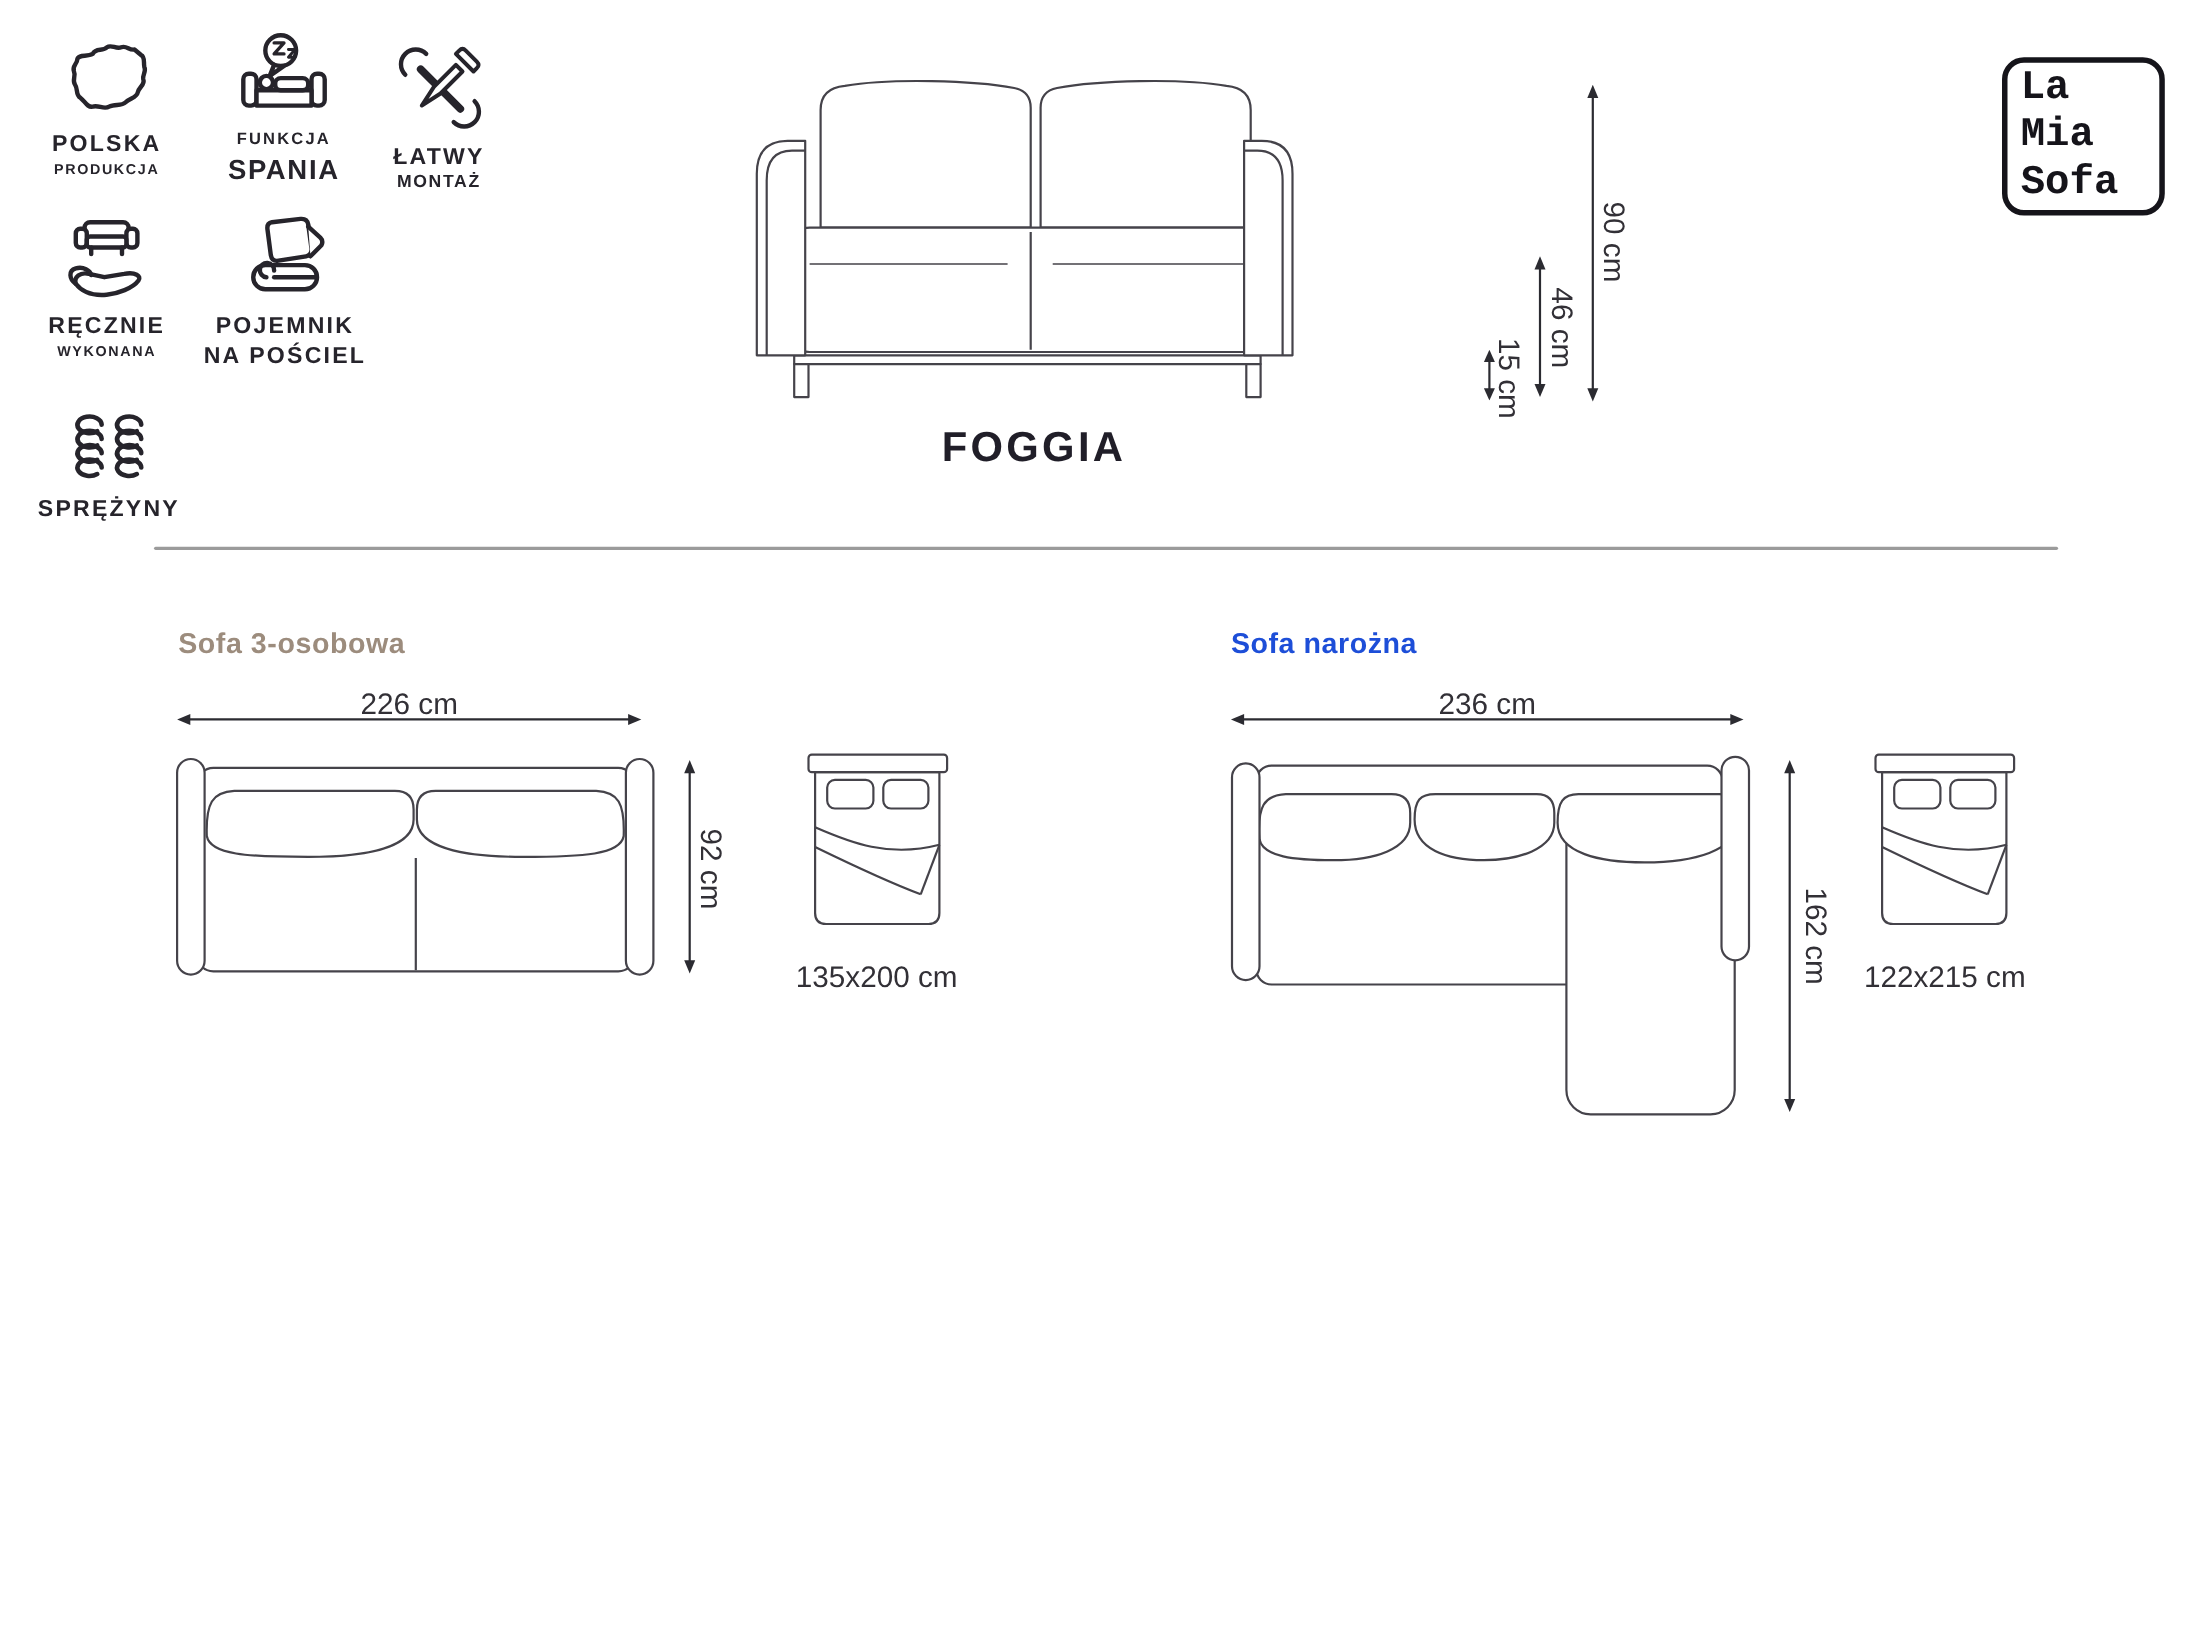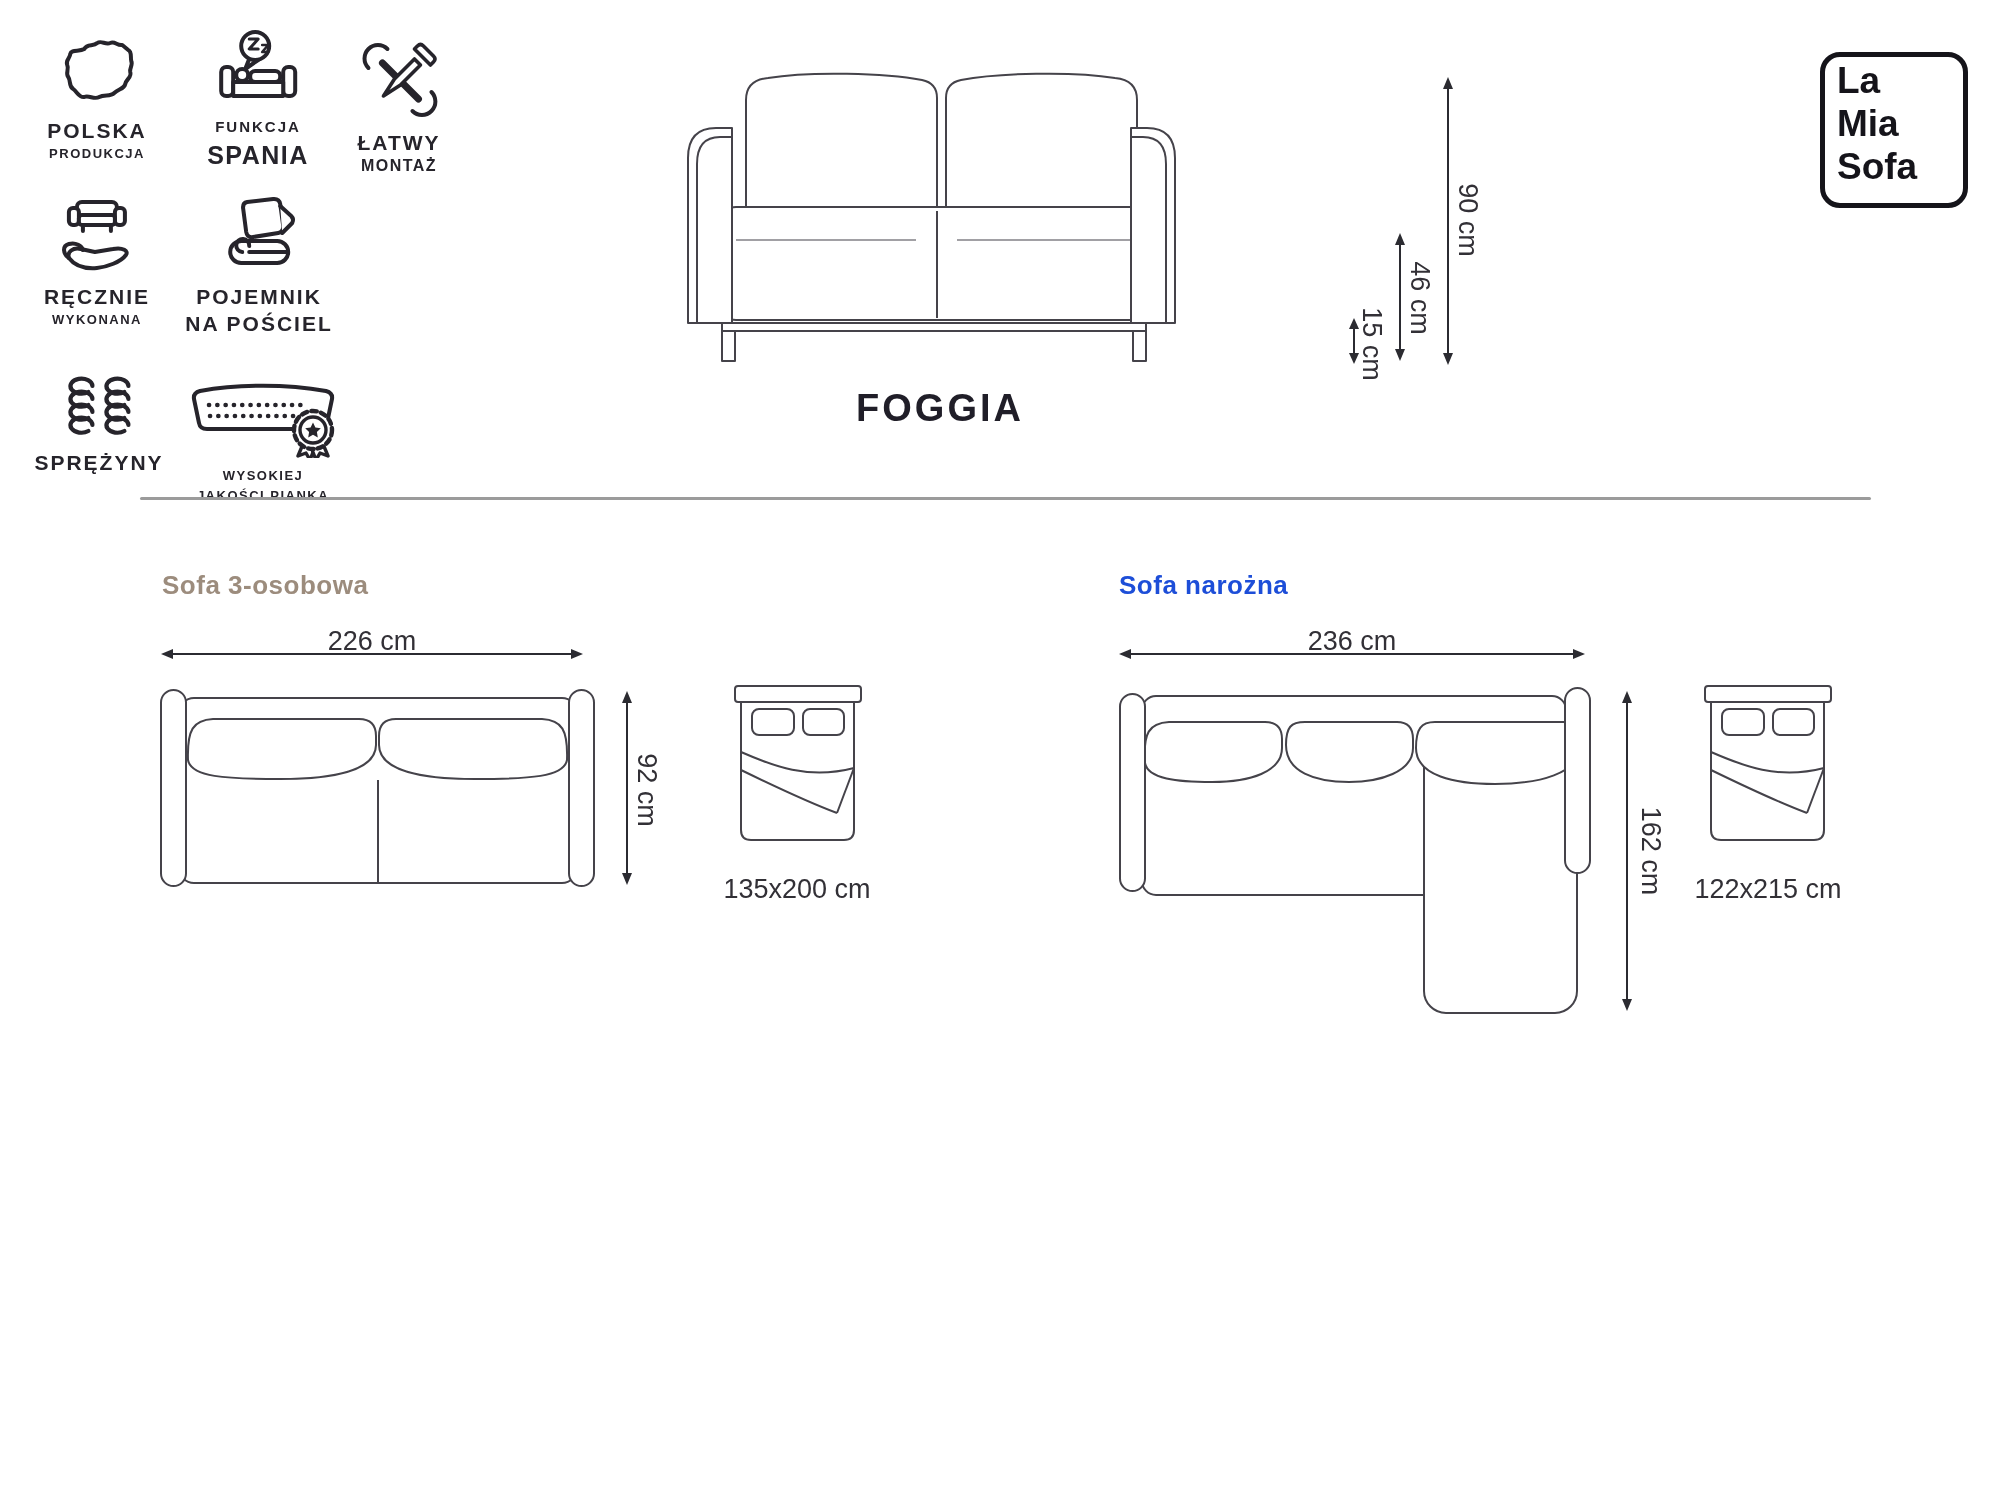--- a/index.html
+++ b/index.html
@@ -15,21 +15,21 @@
   
   .section-title{position:absolute;font-size:26px;font-weight:700;letter-spacing:.5px;}
   .hlabel{position:absolute;transform:translate(-50%,-50%);font-size:27px;font-weight:500;
           color:#323036;white-space:nowrap;margin-top:13px;}
   .vlabel{position:absolute;transform:translate(-50%,-50%) rotate(90deg);font-size:27px;font-weight:500;
           color:#323036;white-space:nowrap;}
   .product-title{position:absolute;transform:translate(-50%,-50%);font-size:38px;font-weight:700;
                  letter-spacing:3px;color:#201e28;white-space:nowrap;}
   
   .logo{position:absolute;left:1820px;top:52px;width:126px;height:132px;border:5px solid #15141a;
-        border-radius:20px;padding:2px 0 12px 12px;box-sizing:content-box;}
+        border-radius:20px;padding:2px 0 0 12px;box-sizing:content-box;font-family:Liberation Mono, monospace;}
   .logo div{font-size:37px;font-weight:800;line-height:43px;color:#15141a;letter-spacing:0;}
   .divider{position:absolute;left:140px;top:497px;width:1731px;height:3px;background:#9b9b9b;border-radius:2px;}
   svg{display:block;}
 </style>
 </head>
 <body>
 
 <div id="sheet">
 
   <div class="feature" style="left:97px;top:38px">
@@ -114,36 +114,20 @@
         <path d="M33,51 a11,7.5 0 1,0 -4,6"></path>
         <path d="M69,12 a11,7.5 0 1,0 -4,6"></path>
         <path d="M69,25 a11,7.5 0 1,0 -4,6"></path>
         <path d="M69,38 a11,7.5 0 1,0 -4,6"></path>
         <path d="M69,51 a11,7.5 0 1,0 -4,6"></path>
       </g>
     </svg>
     <div class="flabel">SPRĘŻYNY</div>
   </div>
 
-  <div class="feature" style="left:263px;top:378px">
-    <svg class="ficon" width="152" height="80" viewBox="0 0 152 80">
-      <g fill="none" stroke="#26242b" stroke-width="4" stroke-linejoin="round" stroke-linecap="round">
-        <path d="M13,13 C52,6 100,6 139,13 Q146,15 145,21 L140,45 Q139,51 132,51 L20,51 Q13,51 12,45 L7,21 Q6,15 13,13 Z" fill="#fff"></path>
-        <line x1="22" y1="27" x2="118" y2="27" stroke-width="4.6" stroke-dasharray="0.1 8.2"></line>
-        <line x1="23" y1="38" x2="119" y2="38" stroke-width="4.6" stroke-dasharray="0.1 8.2"></line>
-        <path d="M116,66 l-5,12 8,-3 4,7 5,-13" stroke-width="3.4" fill="#fff"></path>
-        <path d="M136,66 l5,12 -8,-3 -4,7 -5,-13" stroke-width="3.4" fill="#fff"></path>
-        <circle cx="126" cy="52" r="19" stroke-width="4.4" stroke-dasharray="5.5 4.2" fill="#fff"></circle>
-        <circle cx="126" cy="52" r="13" stroke-width="3.4" fill="#fff"></circle>
-        <path d="M126,44.5 l2.4,4.9 5.4,.8 -3.9,3.8 .9,5.4 -4.8,-2.6 -4.8,2.6 .9,-5.4 -3.9,-3.8 5.4,-.8 Z" fill="#26242b" stroke="none"></path>
-      </g>
-    </svg>
-    <div class="fsub" style="margin-top:8px">WYSOKIEJ</div>
-    <div class="fsub">JAKOŚCI PIANKA</div>
-  </div>
 
   <svg class="abs" style="left:660px;top:30px" width="530" height="345" viewBox="0 0 530 345">
     <g fill="#fff" stroke="#45434a" stroke-width="2" stroke-linejoin="round">
       <path d="M86,177 L86,70 Q86,50 108,48 C150,41 225,43 262,50 Q277,53 277,68 L277,177 Z"></path>
       <path d="M286,177 L286,68 Q286,53 301,50 C338,43 413,41 455,48 Q477,50 477,70 L477,177 Z"></path>
       <rect x="50" y="177" width="453" height="113" rx="26"></rect>
       <line x1="277" y1="181" x2="277" y2="288"></line>
       <path d="M76,210 H256 M297,210 H477" stroke-width="1.2" fill="none"></path>
       <rect x="62" y="293" width="424" height="8"></rect>
       <rect x="62" y="301" width="13" height="30"></rect>

